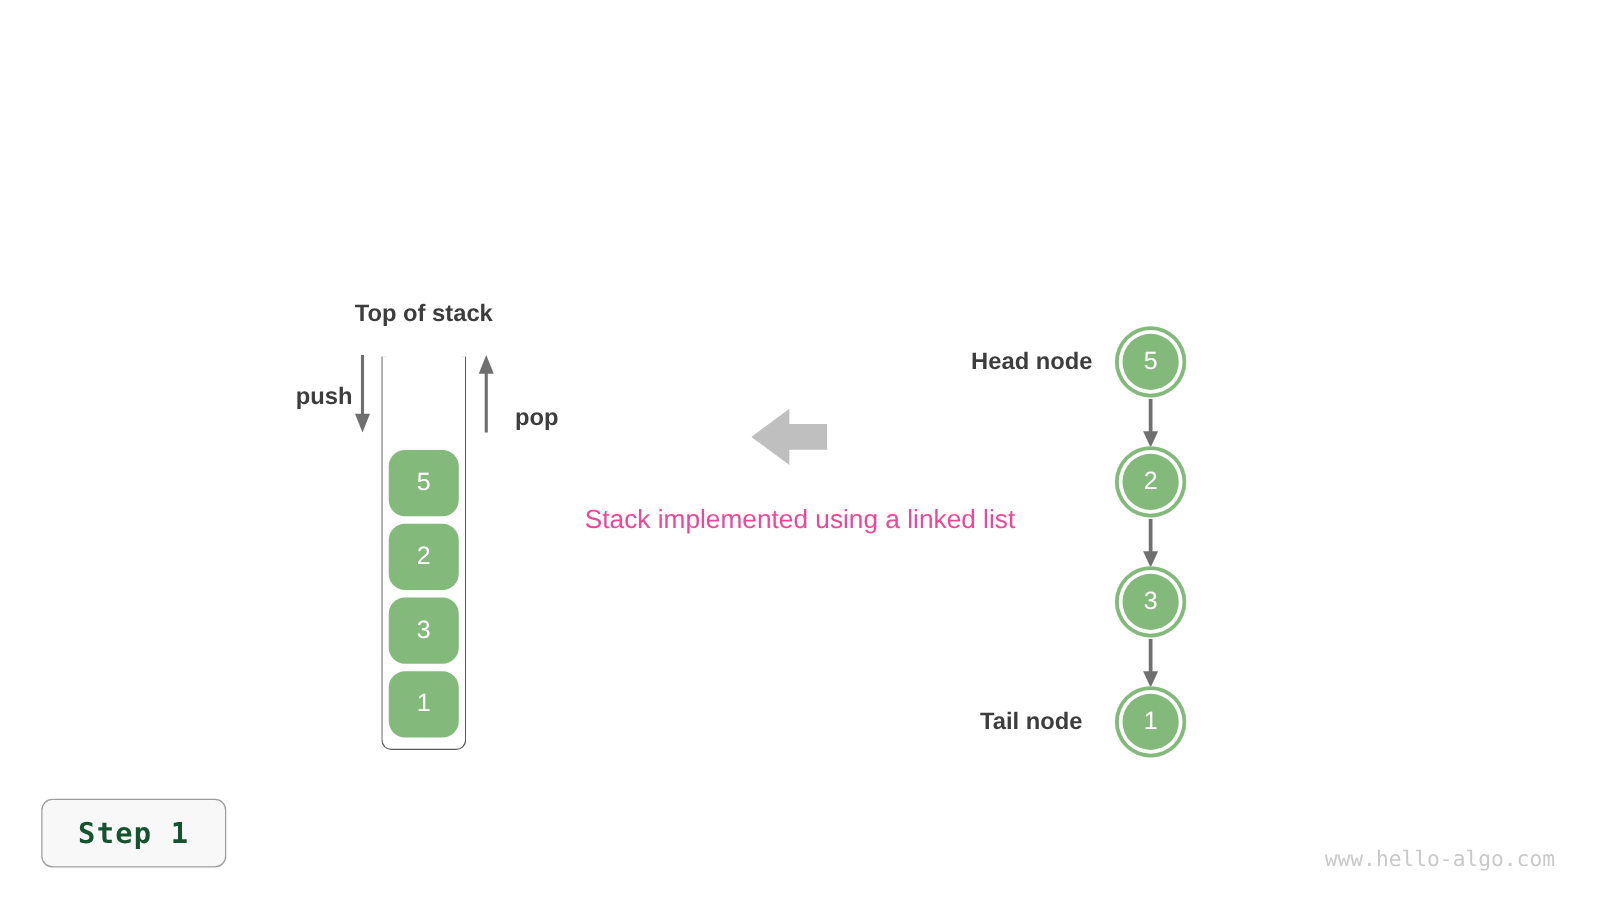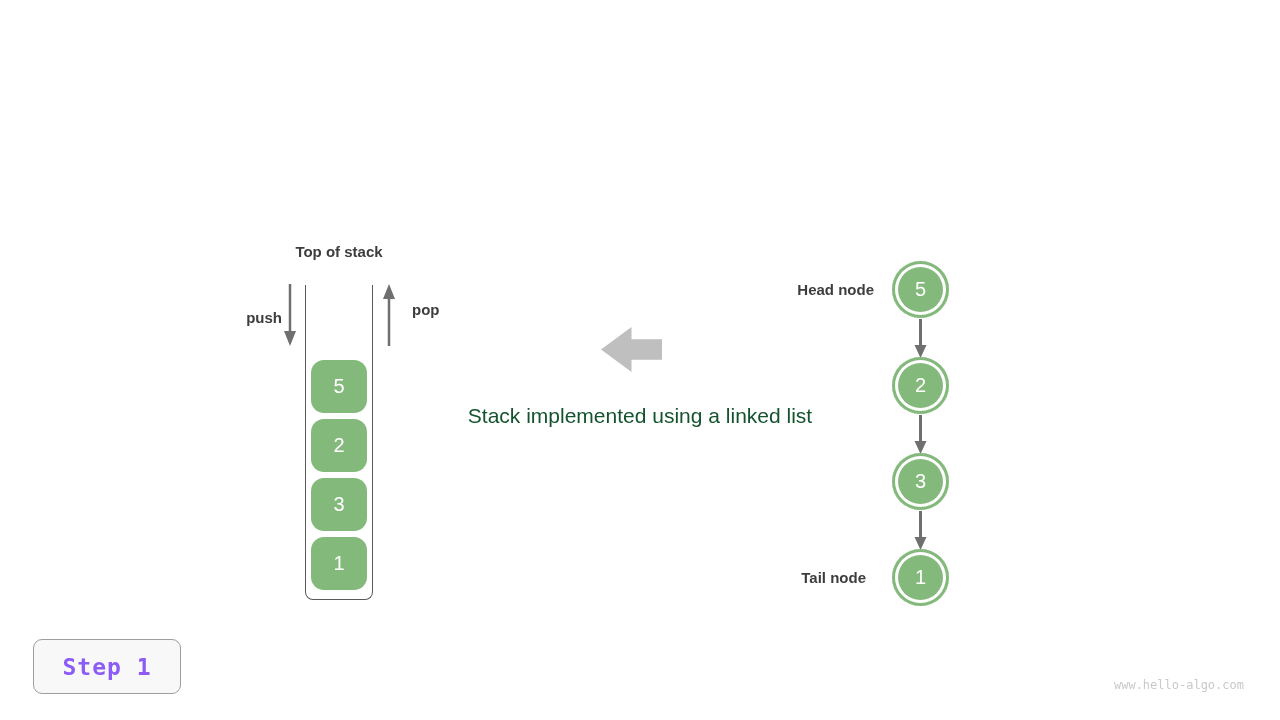--- a/index.html
+++ b/index.html
@@ -9,32 +9,32 @@
   .canvas {
     position: relative;
     width: 1280px;
     height: 720px;
     background: #ffffff;
   }
 
   .abs { position: absolute; }
 
   .bold-label {
-    font-size: 15px;
+    font-size: 19px;
     font-weight: 700;
     color: #3d3d3d;
     line-height: 24px;
   }
 
   
   .stack-top-label    { left: 239px; top: 240px; width: 200px; text-align: center; }
   .stack-bottom-label { left: 239px; top: 616px; width: 200px; text-align: center; }
 
   .push-label { left: 172px; top: 306px; width: 110px; text-align: right; }
-  .pop-label  { left: 412px; top: 298px; width: 110px; text-align: left; }
+  .pop-label  { left: 412px; top: 323px; width: 110px; text-align: left; }
 
   .push-arrow { left: 282px; top: 283px; }
   .pop-arrow  { left: 381px; top: 283px; }
 
   .stack-container {
     left: 305px; top: 285px;
     width: 68px; height: 315px;
     border-left: 1.5px solid #5a5a5a;
     border-right: 1.5px solid #5a5a5a;
     border-bottom: 1.5px solid #5a5a5a;
@@ -66,21 +66,21 @@
     width: 61px; height: 45px;
     background: #bfbfbf;
     clip-path: polygon(0% 50%, 50% 0%, 50% 27%, 100% 27%, 100% 73%, 50% 73%, 50% 100%);
   }
 
   .caption {
     left: 340px; top: 404px;
     width: 600px;
     text-align: center;
     font-size: 21px;
-    color: #14532d;
+    color: #ec4899;
   }
 
   
   .ll-node {
     width: 57px; height: 57px;
     border-radius: 50%;
     background: #84b97c;
     box-shadow: inset 0 0 0 3px #84b97c, inset 0 0 0 6px #ffffff;
     display: flex;
     align-items: center;
@@ -106,30 +106,30 @@
     width: 148px; height: 55px;
     background: #f8f8f8;
     border: 1.5px solid #9e9e9e;
     border-radius: 9px;
     display: flex;
     align-items: center;
     justify-content: center;
     font-family: "DejaVu Sans Mono", "Liberation Mono", monospace;
     font-size: 23px;
     font-weight: 700;
-    color: #8b5cf6;
+    color: #14532d;
     letter-spacing: 1px;
   }
 
   .watermark {
     left: 1014px; top: 678px;
     width: 230px;
     text-align: right;
     font-family: "DejaVu Sans Mono", "Liberation Mono", monospace;
-    font-size: 12px;
+    font-size: 17px;
     color: #c9c9c9;
   }
 </style>
 </head>
 <body>
 
 <div class="canvas">
 
   <div class="abs bold-label stack-top-label">Top of stack</div>
 

